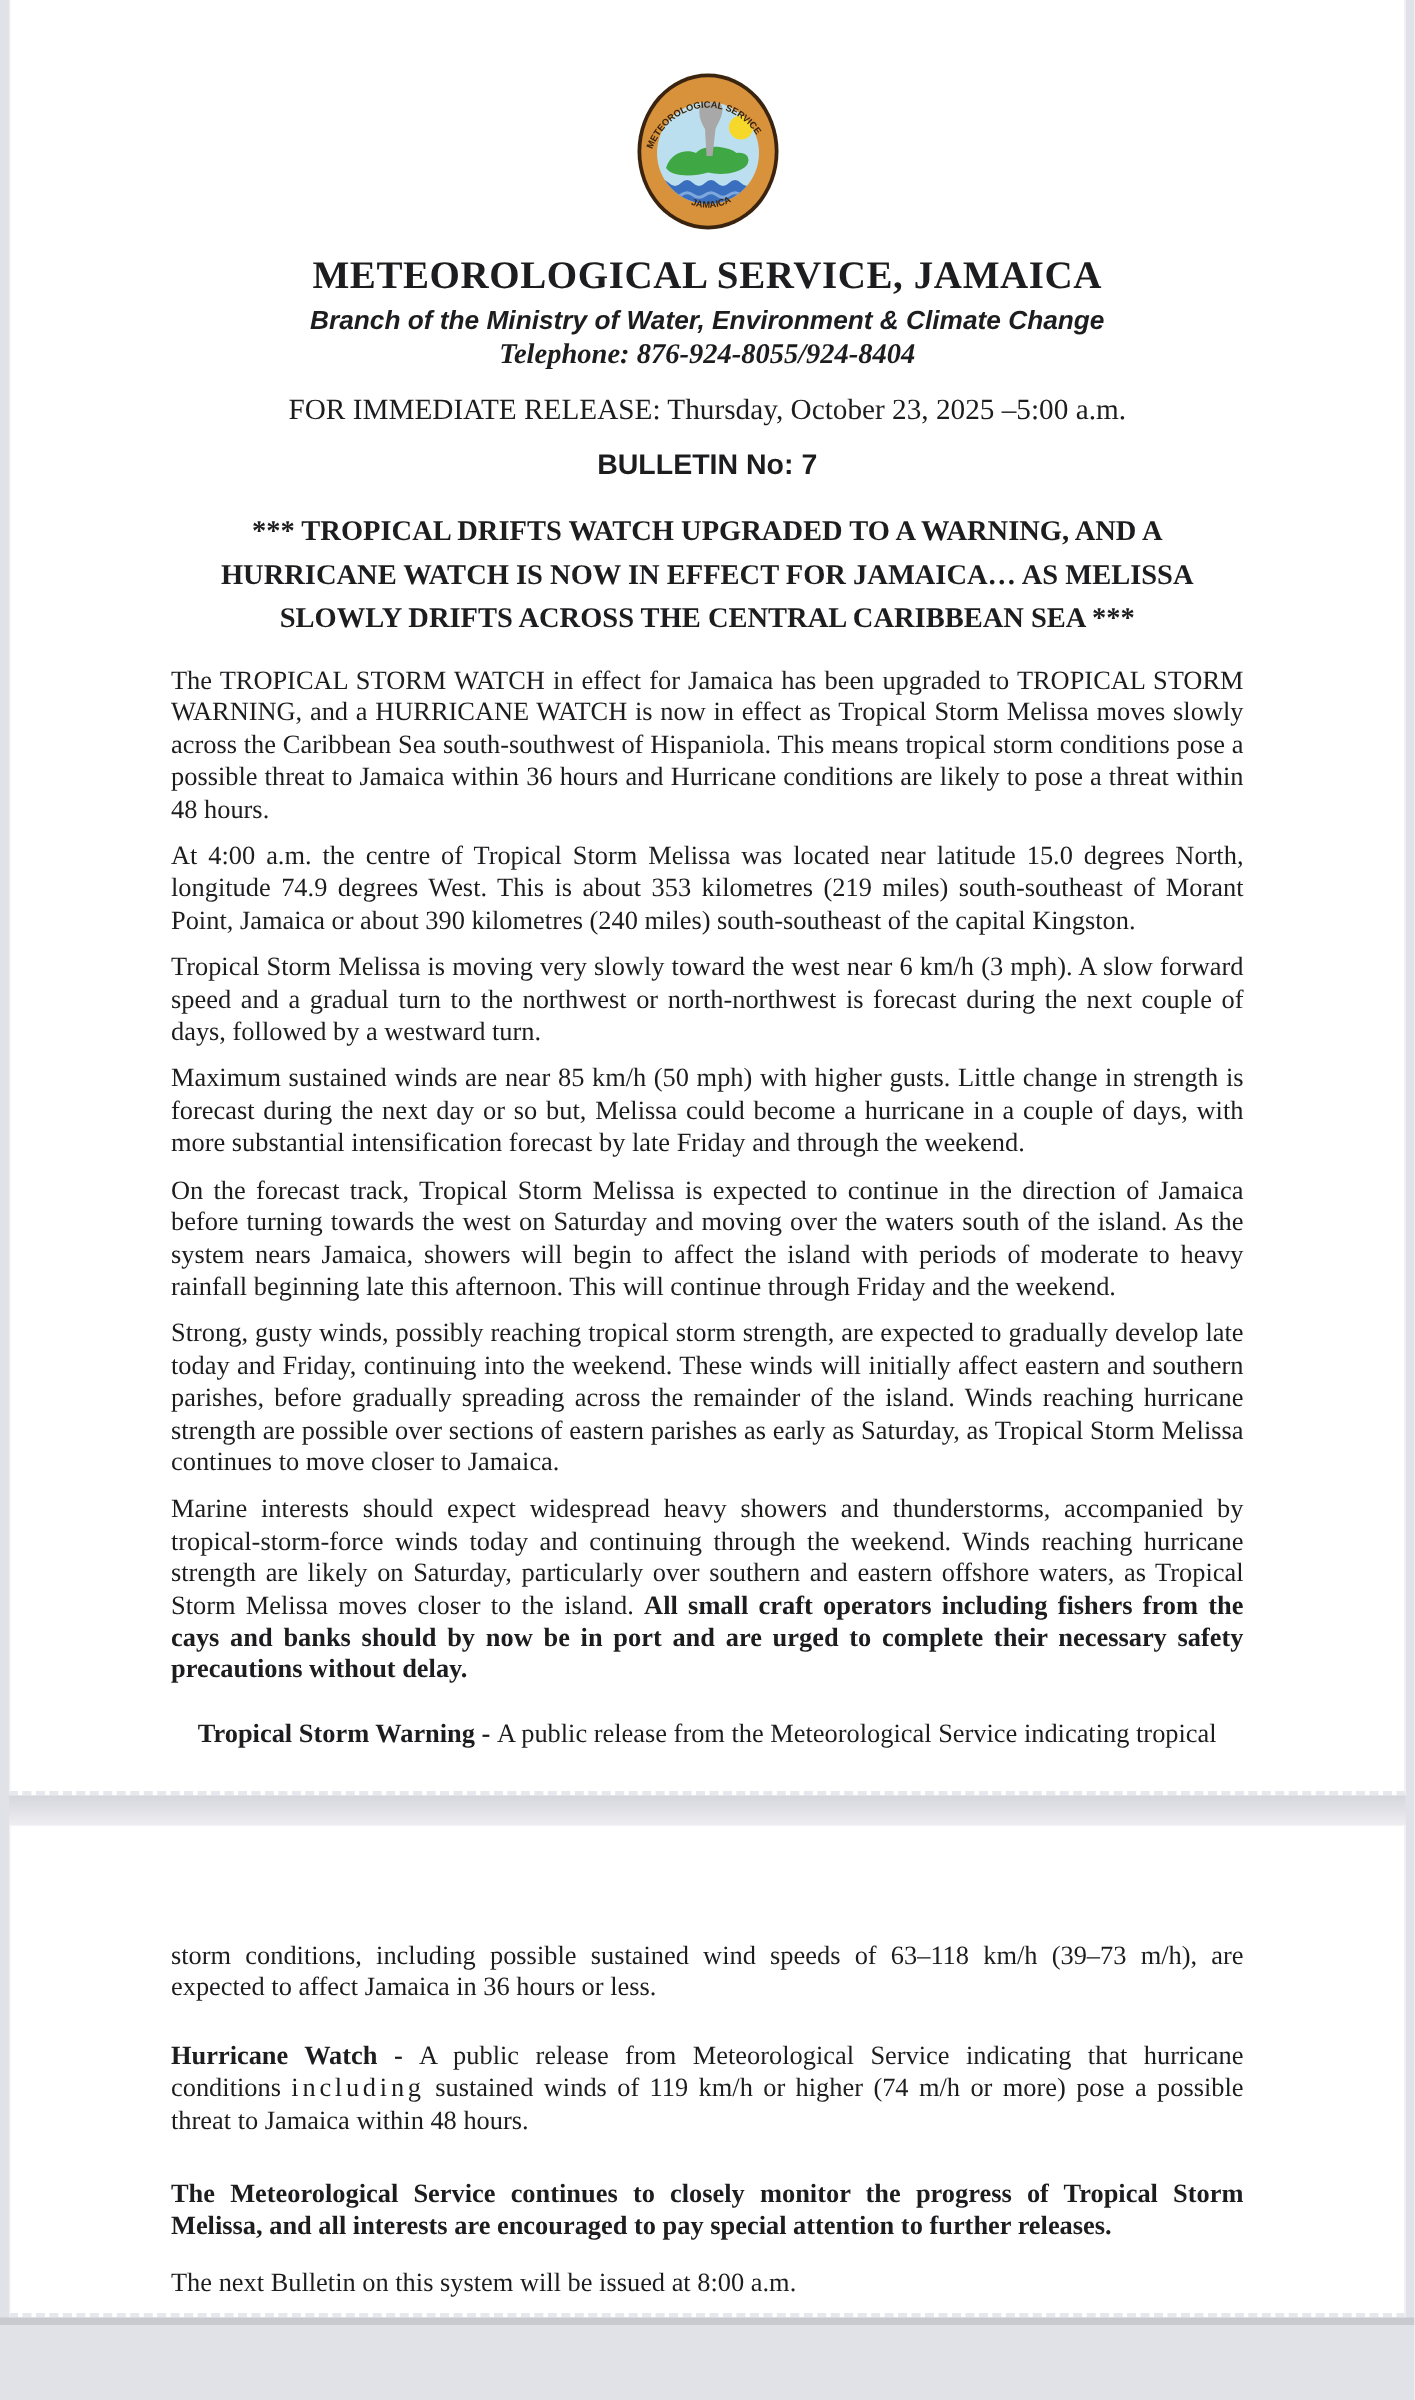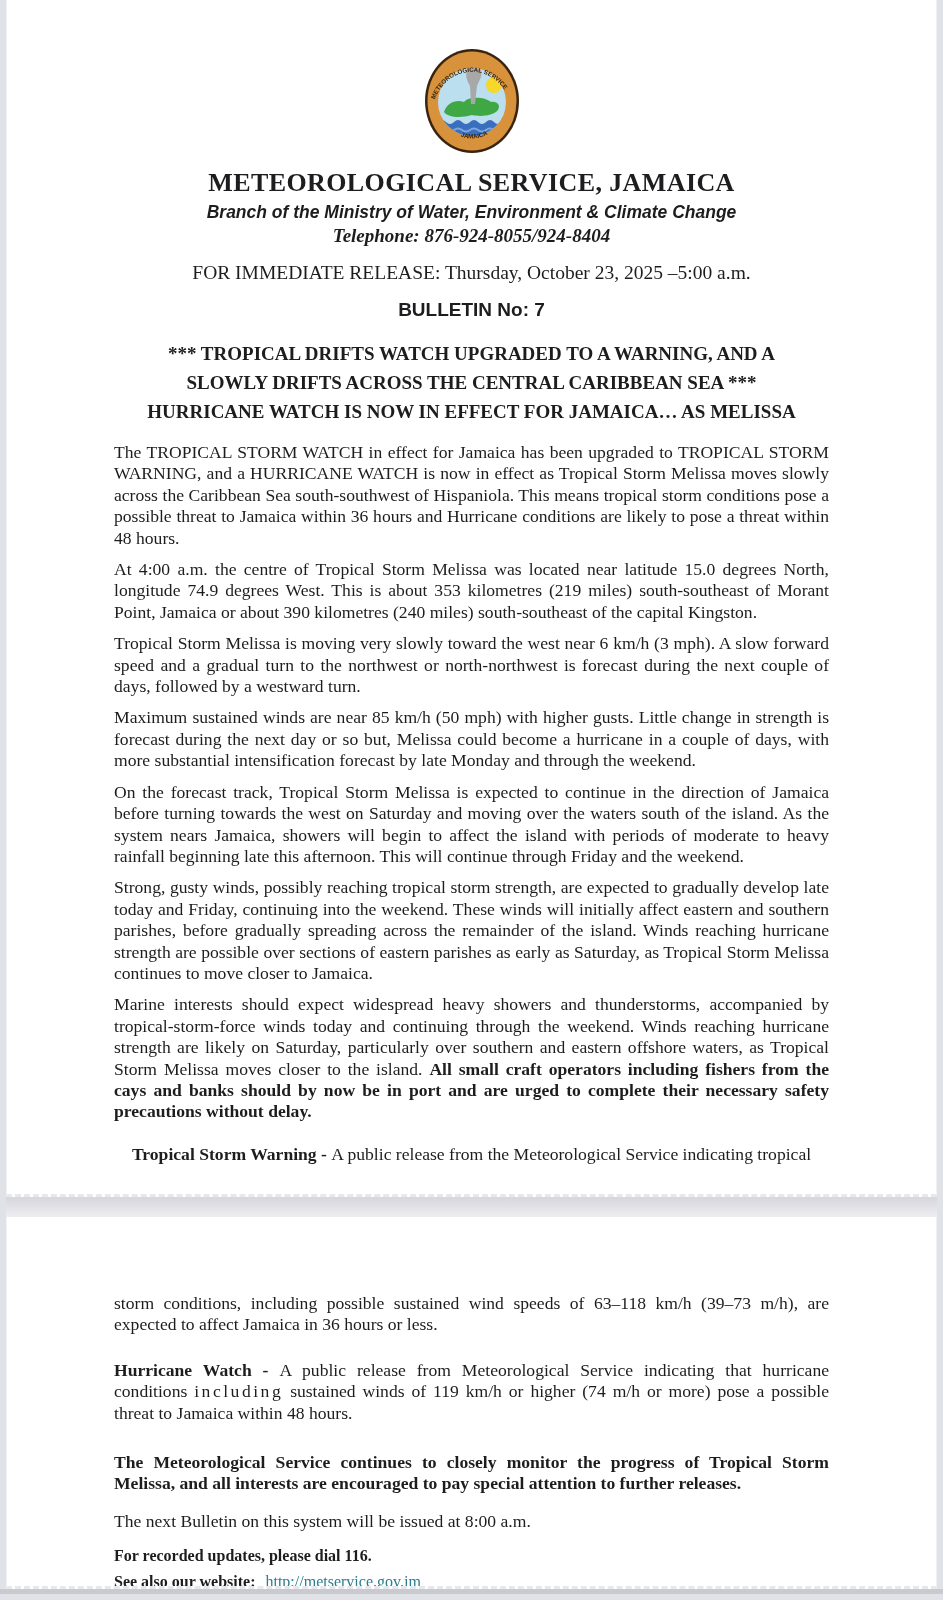--- a/index.html
+++ b/index.html
@@ -13,21 +13,21 @@
   .sheet {
     background:#ffffff;
     margin:0 6px;
     box-sizing:border-box;
     border-left:1px solid #f1f1f5;
     border-right:1px solid #f1f1f5;
     overflow:hidden;
   }
   .page1 { height:1197px; padding:0 107px;
     border-bottom:3px dashed #e7e7ee; }
-  .page2 { height:372px; padding:66px 107px 0 107px;
+  .page2 { height:328px; padding:66px 107px 0 107px;
     border-bottom:3px dashed #e7e7ee; }
   .page-gap {
     height:20px; margin:0 6px;
     background:linear-gradient(180deg,#d6d6dd 0%, #e0e0e6 45%, #eeeef2 100%);
   }
   .bottom-band { height:5px; background:#c9cacf; }
 
   .logo-wrap { text-align:center; margin-top:48px; }
   .org-title {
     text-align:center; font-weight:bold; font-size:26px;
@@ -92,29 +92,29 @@
   </div>
 
   <div class="org-title">METEOROLOGICAL SERVICE, JAMAICA</div>
   <div class="branch-line">Branch of the Ministry of Water, Environment &amp; Climate Change</div>
   <div class="tel-line">Telephone: 876-924-8055/924-8404</div>
   <div class="release-line">FOR IMMEDIATE RELEASE: Thursday, October 23, 2025 –5:00 a.m.</div>
   <div class="bulletin-line">BULLETIN No: 7</div>
 
   <div class="headline">
     <div>*** TROPICAL DRIFTS WATCH UPGRADED TO A WARNING, AND A</div>
+    <div>HURRICANE WATCH IS NOW IN EFFECT FOR JAMAICA… AS MELISSA</div>
     <div>SLOWLY DRIFTS ACROSS THE CENTRAL CARIBBEAN SEA ***</div>
-    <div>HURRICANE WATCH IS NOW IN EFFECT FOR JAMAICA… AS MELISSA</div>
   </div>
 
   <div id="page1-body" style="margin-top:16px;">
       <p class="para" style="text-align: justify;"><span>The TROPICAL STORM WATCH in effect for Jamaica has been upgraded to TROPICAL STORM WARNING, and a HURRICANE WATCH is now in effect as Tropical Storm Melissa moves slowly across the Caribbean Sea south-southwest of Hispaniola. This means tropical storm conditions pose a possible threat to Jamaica within 36 hours and Hurricane conditions are likely to pose a threat within 48 hours.</span></p>
       <p class="para" style="text-align: justify;"><span>At 4:00 a.m. the centre of Tropical Storm Melissa was located near latitude 15.0 degrees North, longitude 74.9 degrees West. This is about 353 kilometres (219 miles) south-southeast of Morant Point, Jamaica or about 390 kilometres (240 miles) south-southeast of the capital Kingston.</span></p>
       <p class="para" style="text-align: justify;"><span>Tropical Storm Melissa is moving very slowly toward the west near 6 km/h (3 mph). A slow forward speed and a gradual turn to the northwest or north-northwest is forecast during the next couple of days, followed by a westward turn.</span></p>
-      <p class="para" style="text-align: justify;"><span>Maximum sustained winds are near 85 km/h (50 mph) with higher gusts. Little change in strength is forecast during the next day or so but, Melissa could become a hurricane in a couple of days, with more substantial intensification forecast by late Monday and through the weekend.</span></p>
+      <p class="para" style="text-align: justify;"><span>Maximum sustained winds are near 85 km/h (50 mph) with higher gusts. Little change in strength is forecast during the next day or so but, Melissa could become a hurricane in a couple of days, with more substantial intensification forecast by late Friday and through the weekend.</span></p>
       <p class="para" style="text-align: justify;"><span>On the forecast track, Tropical Storm Melissa is expected to continue in the direction of Jamaica before turning towards the west on Saturday and moving over the waters south of the island. As the system nears Jamaica, showers will begin to affect the island with periods of moderate to heavy rainfall beginning late this afternoon. This will continue through Friday and the weekend.</span></p>
       <p class="para" style="text-align: justify;"><span>Strong, gusty winds, possibly reaching tropical storm strength, are expected to gradually develop late today and Friday, continuing into the weekend. These winds will initially affect eastern and southern parishes, before gradually spreading across the remainder of the island. Winds reaching hurricane strength are possible over sections of eastern parishes as early as Saturday, as Tropical Storm Melissa continues to move closer to Jamaica.</span></p>
       <p class="para" style="text-align: justify;"><span>Marine interests should expect widespread heavy showers and thunderstorms, accompanied by tropical-storm-force winds today and continuing through the weekend. Winds reaching hurricane strength are likely on Saturday, particularly over southern and eastern offshore waters, as Tropical Storm Melissa moves closer to the island. </span><span class="b">All small craft operators including fishers from the cays and banks should by now be in port and are urged to complete their necessary safety precautions without delay.</span></p>
       <p class="para" style="text-align: center; margin-top: 21px;"><span class="b">Tropical Storm Warning - </span><span>A public release from the Meteorological Service indicating tropical</span></p>
     </div>
 </div>
 
 <div class="page-gap"></div>
 
 <div class="sheet page2">

